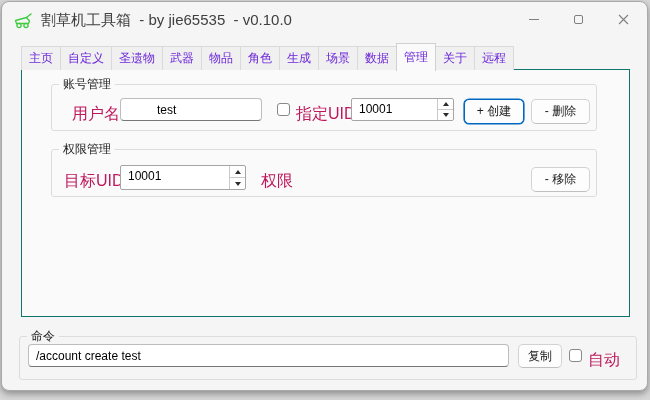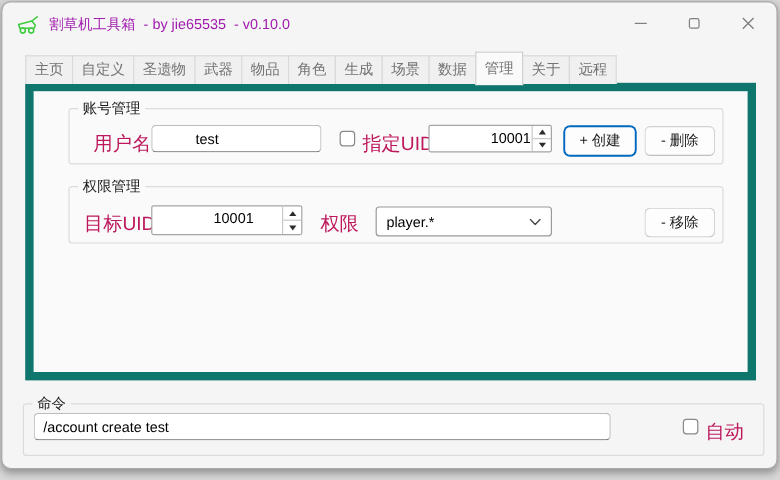--- a/index.html
+++ b/index.html
@@ -10,53 +10,53 @@
     font-size:12px; color:#1a1a1a; position:relative;
   }
   .window {
     position:absolute; left:1px; top:1px; width:647px; height:390px;
     background:#f5f5f5; border:1px solid #a9a9a9; border-radius:8px;
     box-shadow:0 3px 7px rgba(0,0,0,.35); overflow:hidden;
   }
   
   .titlebar { position:absolute; left:0; top:0; width:100%; height:37px; display:flex; align-items:center; }
   .app-icon { margin:0 8px 0 11px; width:20px; height:16px; flex:0 0 auto; }
-  .title-text { font-size:12px; color:#a21caf; white-space:pre; }
+  .title-text { font-size:15px; color:#404040; white-space:pre; }
   .win-controls { position:absolute; right:1px; top:0; height:34px; display:flex; }
   .win-btn { width:45px; height:34px; display:flex; align-items:center; justify-content:center; }
   .glyph-min { width:10px; height:1px; background:#7f7f7f; }
   .glyph-max { width:9px; height:9px; border:1px solid #7f7f7f; border-radius:2px; }
   
   .tabstrip { position:absolute; left:19px; top:41px; height:27px; display:flex; align-items:flex-end; z-index:5; }
   .tab {
     height:24px; line-height:23px; padding:0 7px; background:#f0f0f0;
     border:1px solid #d9d9d9; border-bottom:none; margin-right:-1px;
-    font-size:12px; color:#737373; white-space:nowrap; cursor:default;
+    font-size:12px; color:#6d28d9; white-space:nowrap; cursor:default;
   }
   .tab.selected {
     height:28px; line-height:26px; background:#fafafa; border:1px solid #d0d0d0;
     border-bottom:none; margin-bottom:-1px; position:relative; z-index:6;margin-top:16px;
   }
   .page {
     position:absolute; left:19px; top:67px; width:609px; height:248px;
-    background:#fafafa; border:7px solid #0f766e;
+    background:#fafafa; border:1px solid #0f766e;
   }
   
   .groupbox { position:absolute; border:1px solid #dcdcdc; border-radius:3px; }
   .group-label { position:absolute; top:-9px; left:7px; padding:0 4px; background:#fafafa; font-size:12px; color:#1a1a1a; }
   .group-label.on-form { background:#f5f5f5; }
   
   .lbl { position:absolute; font-size:16px; color:#be185d; white-space:nowrap; }
   .textbox {
     position:absolute; background:#fff; border:1px solid #bdbdbd; border-bottom:1.6px solid #777;
     border-radius:4px; font-family:inherit; font-size:12px; color:#000; padding:0 7px; outline:none;
   }
   .numeric {
     position:absolute; background:#fff; border:1px solid #a5a5a5; border-radius:2px;
-    display:flex; align-items:stretch;padding-left:44px;
+    display:flex; align-items:stretch;
   }
   .numeric .num-val { flex:1; padding:3px 0 0 7px; font-size:12px; color:#000; }
   .spinner { width:16px; border-left:1px solid #c9c9c9; display:flex; flex-direction:column; }
   .spin-btn { flex:1; display:flex; align-items:center; justify-content:center; }
   .spin-btn.up { border-bottom:1px solid #c9c9c9; }
   .tri-up { width:0; height:0; border-left:3px solid transparent; border-right:3px solid transparent; border-bottom:4px solid #2b2b2b; }
   .tri-down { width:0; height:0; border-left:3px solid transparent; border-right:3px solid transparent; border-top:4px solid #2b2b2b; }
   .combobox {
     position:absolute; background:#fff; border:1px solid #9a9a9a; border-radius:3px;
     display:flex; align-items:center; padding:0 8px; font-size:12px; color:#000;
@@ -147,29 +147,24 @@
       <div class="spinner">
         <div class="spin-btn up">
             <div class="tri-up"></div>
           </div>
         <div class="spin-btn">
             <div class="tri-down"></div>
           </div>
       </div>
     </div>
     <span class="lbl" style="left:239px; top:101px;text-align:right;">权限</span>
-    <div class="combobox" style="left:285px; top:96px; width:147px; height:25px;">
-      <span class="combo-val">player.*</span>
-      <svg width="10" height="6" viewBox="0 0 10 6">
-          <path d="M1 1 L5 5 L9 1" fill="none" stroke="#4a4a4a" stroke-width="1.2" stroke-linecap="round" stroke-linejoin="round"></path>
-        </svg>
-    </div>
     <button class="btn" style="left:509px; top:97px; width:59px; height:25px;">- 移除</button>
   </div>
 
   <div class="groupbox" style="left:17px; top:334px; width:618px; height:44px; border-radius:3px;">
     <span class="group-label on-form">命令</span>
   </div>
   <input class="textbox" style="left: 26px; top: 342px; width: 481px; height: 23px;" value="/account create test">
+  <button class="btn" style="left:516px; top:342px; width:44px; height:24px;">复制</button>
   <div class="checkbox" style="left:567px; top:347px;"></div>
   <span class="lbl" style="left:586px; top:348px;">自动</span>
 
 </div>
 
 </body></html>

